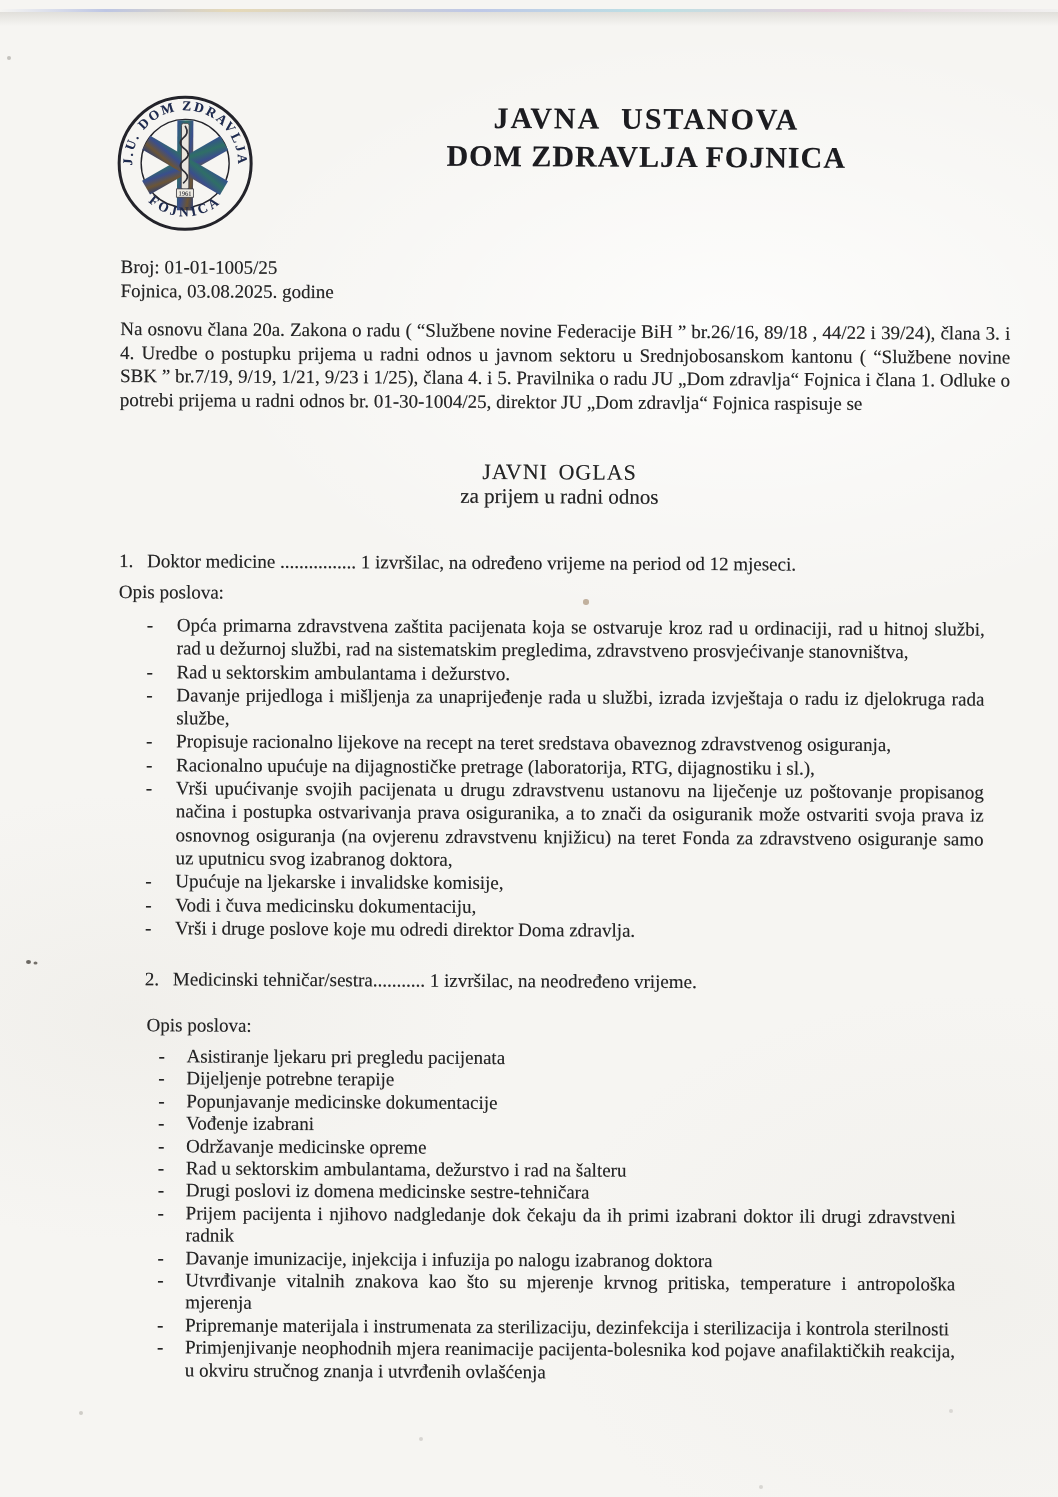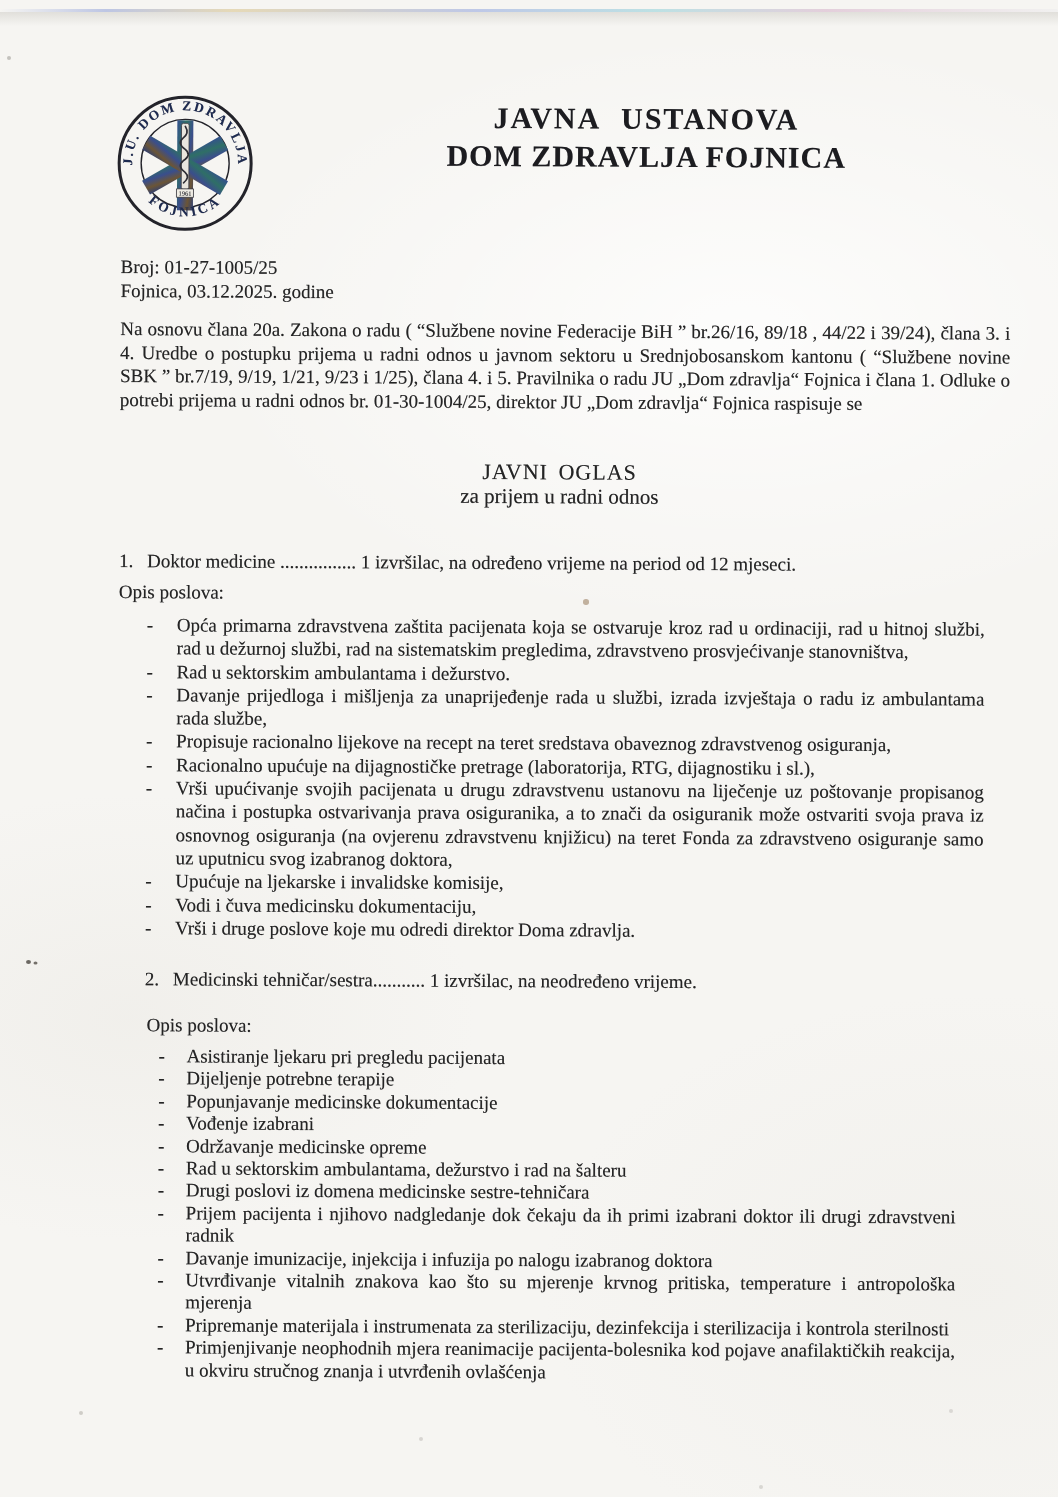--- a/index.html
+++ b/index.html
@@ -110,43 +110,43 @@
       <textPath href="#arcBottom" startOffset="50%" text-anchor="middle">FOJNICA</textPath>
     </text>
   </svg>
 
   <div class="abs org-title">
     <div class="org-line1">JAVNA USTANOVA</div>
     <div class="org-line2">DOM ZDRAVLJA FOJNICA</div>
   </div>
 
   <div class="abs ref">
-    <div>Broj: 01-27-1005/25</div>
-    <div>Fojnica, 03.12.2025. godine</div>
+    <div>Broj: 01-01-1005/25</div>
+    <div>Fojnica, 03.08.2025. godine</div>
   </div>
 
   <p class="abs intro">Na osnovu člana 20a. Zakona o radu ( “Službene novine Federacije BiH ” br.26/16, 89/18 , 44/22 i 39/24), člana 3. i 4. Uredbe o postupku prijema u radni odnos u javnom sektoru u Srednjobosanskom kantonu ( “Službene novine SBK ” br.7/19, 9/19, 1/21, 9/23 i 1/25), člana 4. i 5. Pravilnika o radu JU „Dom zdravlja“ Fojnica i člana 1. Odluke o potrebi prijema u radni odnos br. 01-30-1004/25, direktor JU „Dom zdravlja“ Fojnica raspisuje se</p>
 
   <div class="abs oglas">
     <div class="oglas-title">JAVNI OGLAS</div>
     <div class="oglas-sub">za prijem u radni odnos</div>
   </div>
 
   <div class="abs pos pos1">
     <div class="pos-head">
       <span class="num">1.</span><span>Doktor medicine ................ 1  izvršilac, na određeno vrijeme na period od 12 mjeseci.</span>
     </div>
     <div class="opis">Opis poslova:</div>
     <ul class="duties">
 
         <li><span>Opća primarna zdravstvena zaštita pacijenata koja se ostvaruje kroz rad u ordinaciji, rad u hitnoj službi, rad u dežurnoj službi, rad na sistematskim pregledima, zdravstveno prosvjećivanje stanovništva,</span></li>
 
         <li><span>Rad u sektorskim ambulantama i dežurstvo.</span></li>
 
-        <li><span>Davanje prijedloga i mišljenja za unaprijeđenje rada u službi, izrada izvještaja o radu iz ambulantama rada službe,</span></li>
+        <li><span>Davanje prijedloga i mišljenja za unaprijeđenje rada u službi, izrada izvještaja o radu iz djelokruga rada službe,</span></li>
 
         <li><span>Propisuje racionalno lijekove na recept na teret sredstava obaveznog zdravstvenog osiguranja,</span></li>
 
         <li><span>Racionalno upućuje na dijagnostičke pretrage (laboratorija, RTG, dijagnostiku i sl.),</span></li>
 
         <li><span>Vrši upućivanje svojih pacijenata u drugu zdravstvenu ustanovu na liječenje uz poštovanje propisanog načina i postupka ostvarivanja prava osiguranika, a to znači da osiguranik može ostvariti svoja prava iz osnovnog osiguranja (na ovjerenu zdravstvenu knjižicu) na teret Fonda za zdravstveno osiguranje samo uz uputnicu svog izabranog doktora,</span></li>
 
         <li><span>Upućuje na ljekarske i invalidske komisije,</span></li>
 
         <li><span>Vodi i čuva medicinsku dokumentaciju,</span></li>

